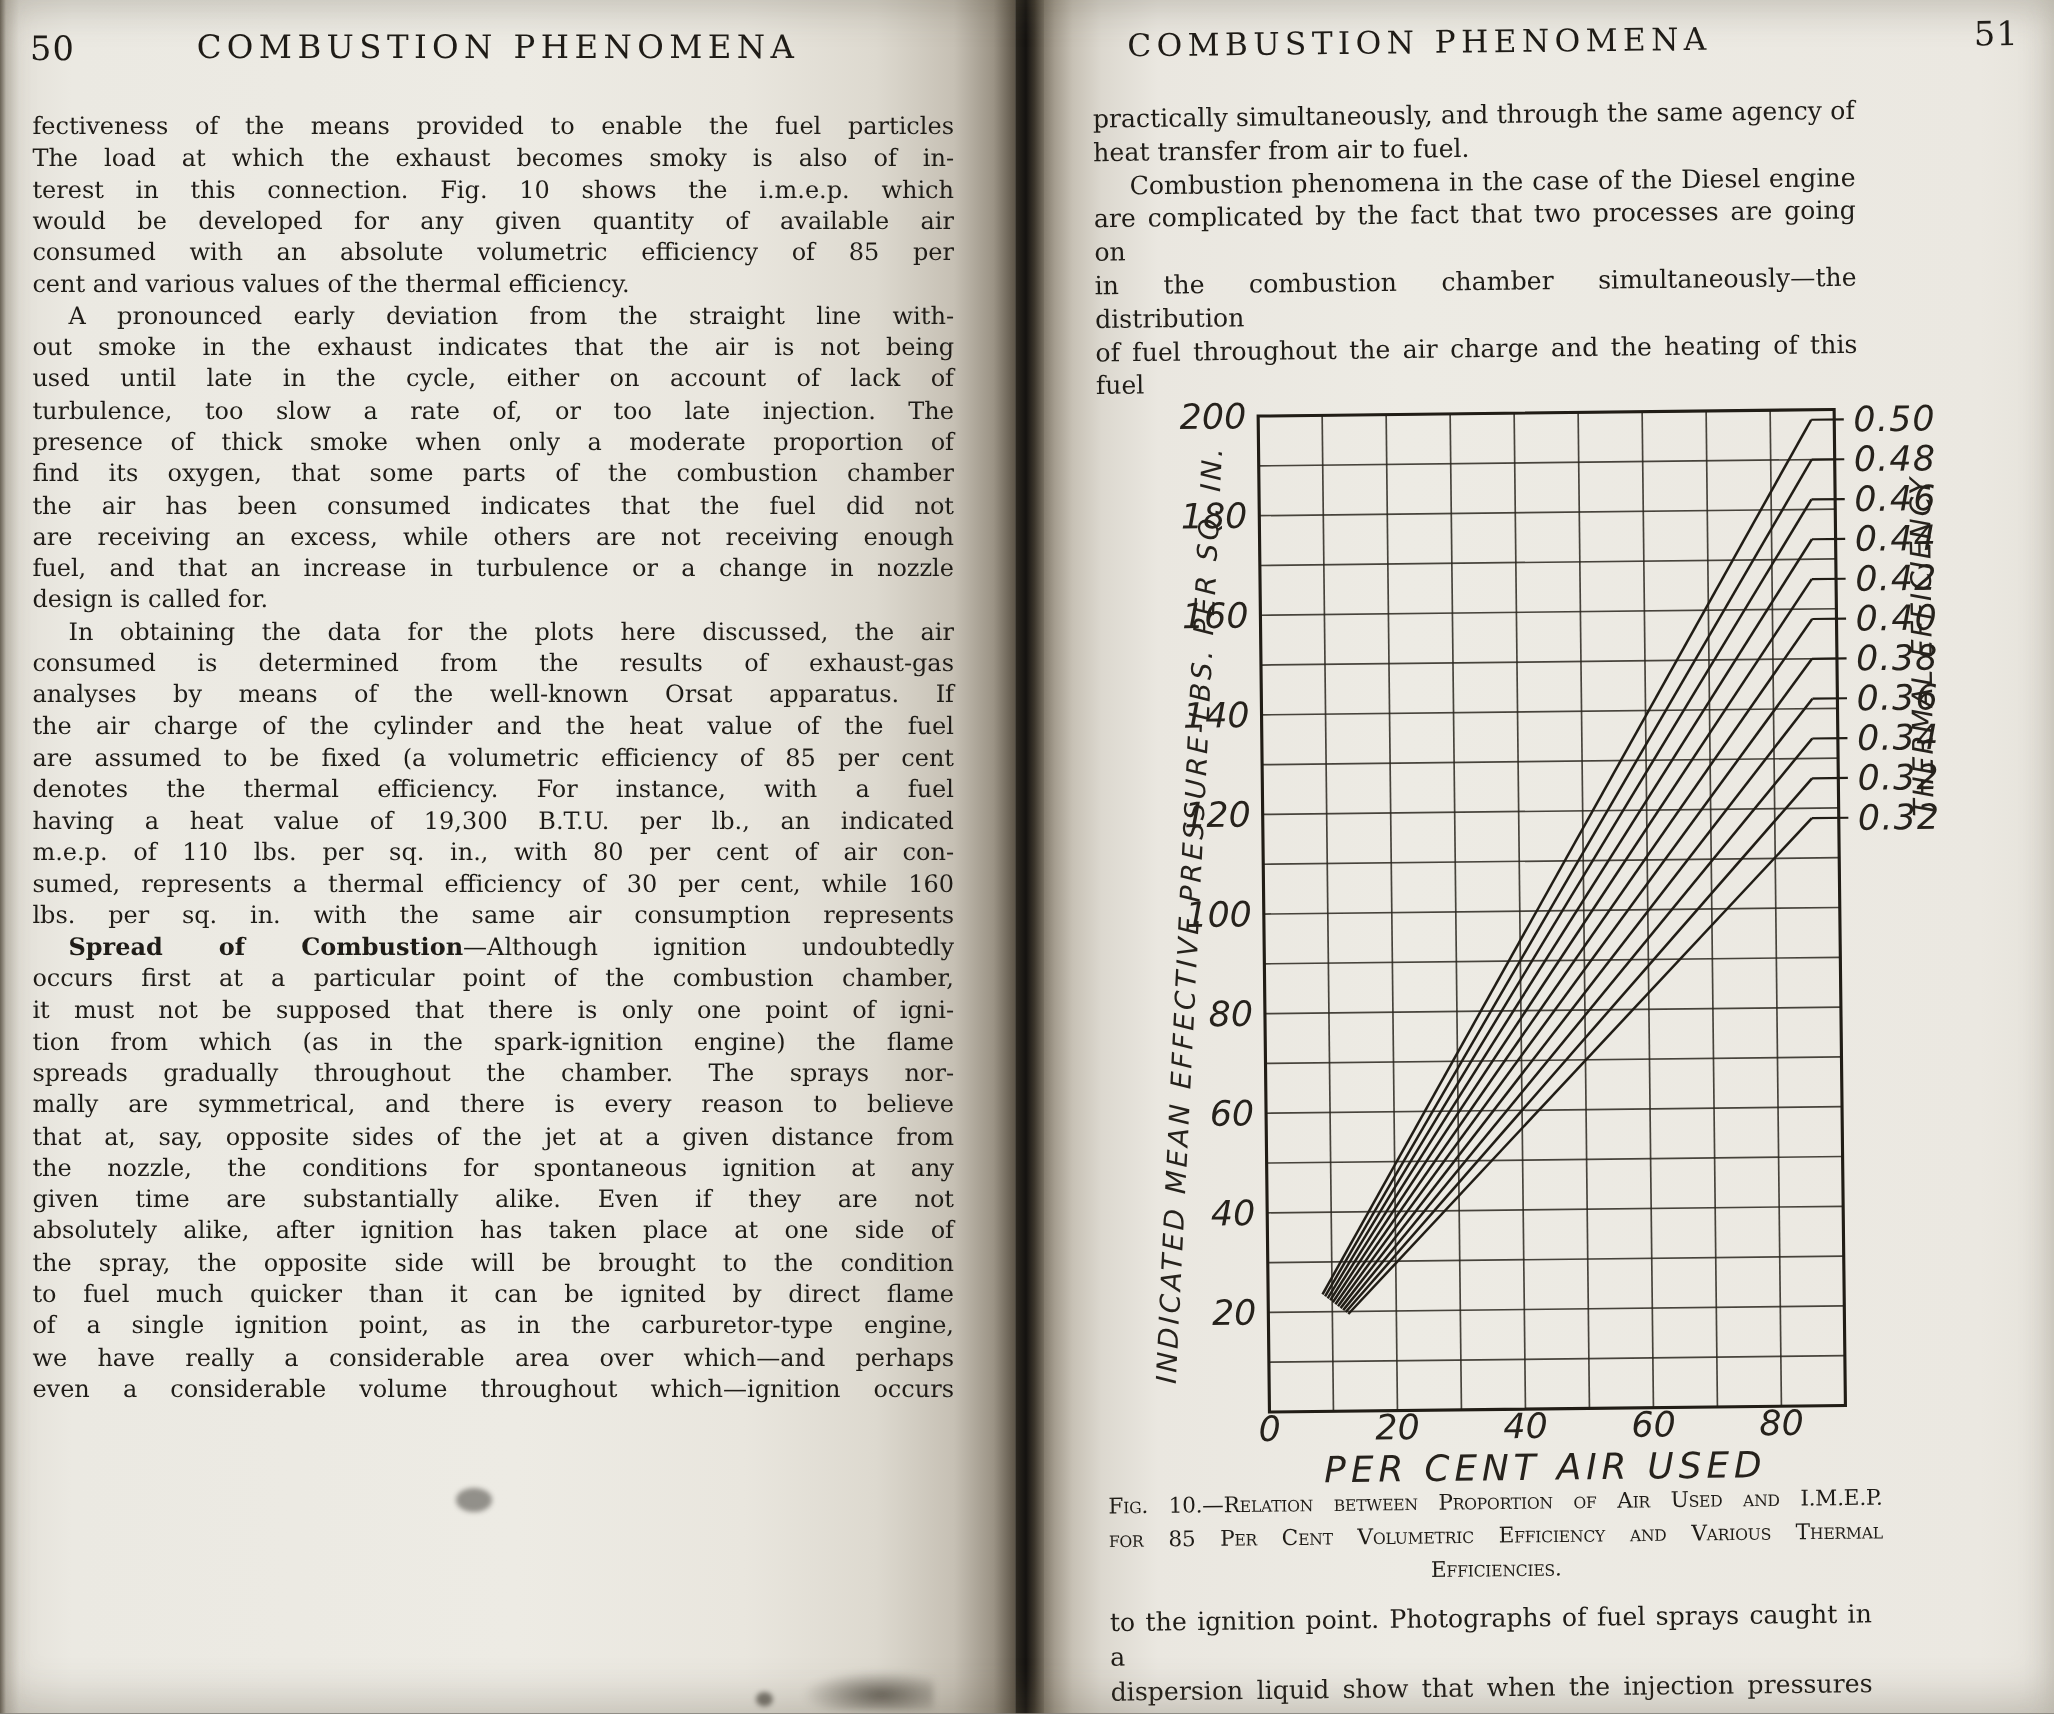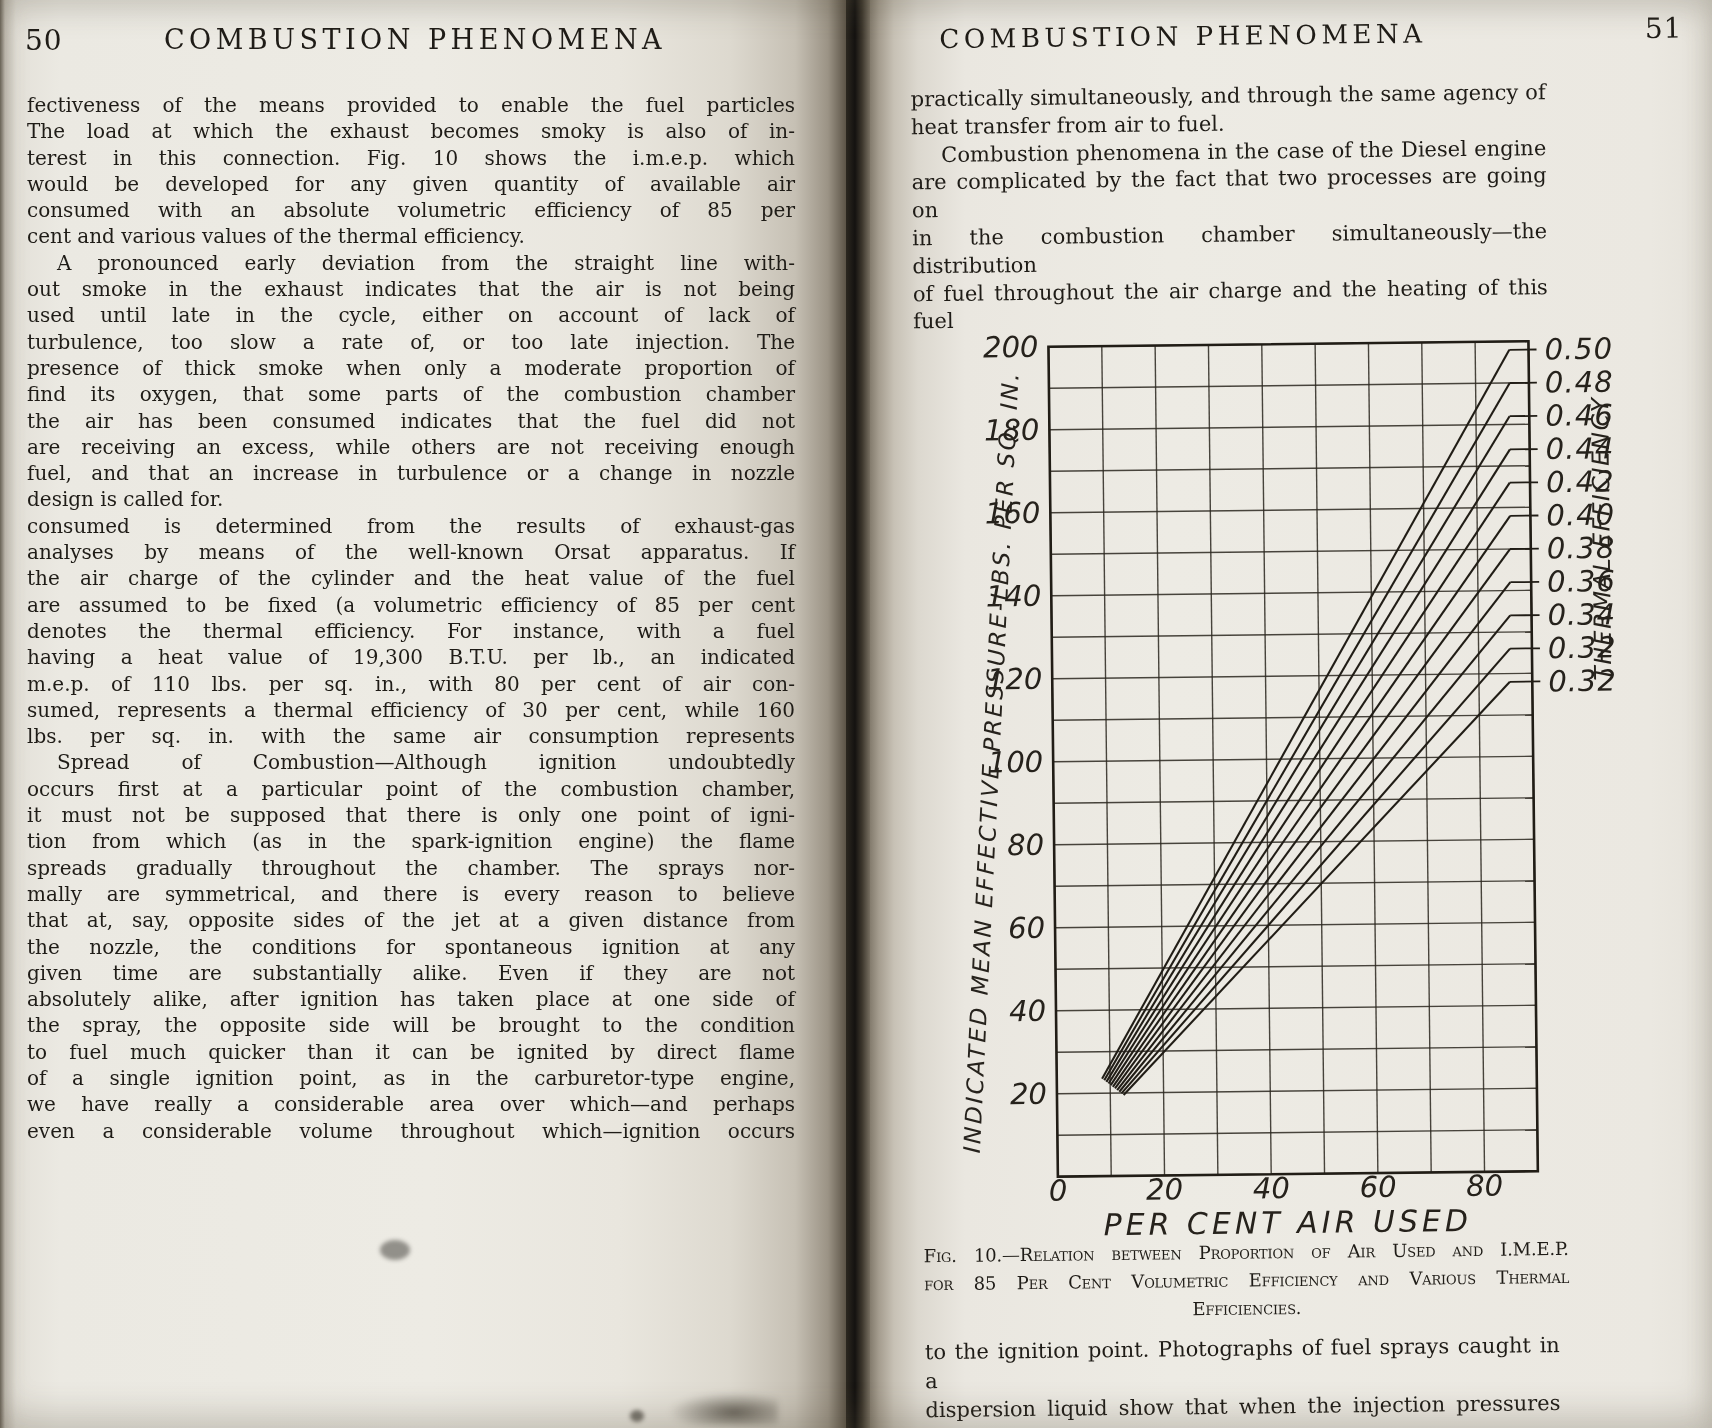--- a/index.html
+++ b/index.html
@@ -22,21 +22,21 @@
   .rtitle{position:absolute;transform:translateX(-50%);font-size:27px;letter-spacing:4.5px;white-space:nowrap;}
 
   .col{position:relative;}
   #leftcol{padding:92px 0 0 27px;width:768px;font-size:20px;line-height:26.3px;}
   .rcol{padding-top:82px;margin-left:47px;width:635px;font-size:21px;line-height:27.8px;}
 
   .line{text-align:justify;text-align-last:justify;}
   .line.end{text-align-last:left;}
   .line.in{text-indent:30px;}
   .line.ctr{text-align:center;text-align-last:center;}
-  .line b{font-weight:normal;}
+  .line b{font-weight:bold;}
 
   .figure{position:relative;height:906px;width:760px;}
   .figure svg{position:absolute;left:35px;top:0;overflow:visible;}
   .hand{font-family:"DejaVu Sans",sans-serif;font-style:italic;fill:#26221c;}
 
   #caption{font-variant:small-caps;font-size:18px;letter-spacing:-0.2px;line-height:28px;width:645px;}
   #rbot{margin-top:12px;line-height:29px;}
 
   .smudge{position:absolute;pointer-events:none;}
   .sm1{left:668px;top:1392px;width:110px;height:34px;filter:blur(3px);
@@ -66,20 +66,21 @@
         <div class="line in">A pronounced early deviation from the straight line with-</div>
         <div class="line">out smoke in the exhaust indicates that the air is not being</div>
         <div class="line">used until late in the cycle, either on account of lack of</div>
         <div class="line">turbulence, too slow a rate of, or too late injection. The</div>
         <div class="line">presence of thick smoke when only a moderate proportion of</div>
         <div class="line">find its oxygen, that some parts of the combustion chamber</div>
         <div class="line">the air has been consumed indicates that the fuel did not</div>
         <div class="line">are receiving an excess, while others are not receiving enough</div>
         <div class="line">fuel, and that an increase in turbulence or a change in nozzle</div>
         <div class="line end">design is called for.</div>
+        <div class="line in">In obtaining the data for the plots here discussed, the air</div>
         <div class="line">consumed is determined from the results of exhaust-gas</div>
         <div class="line">analyses by means of the well-known Orsat apparatus. If</div>
         <div class="line">the air charge of the cylinder and the heat value of the fuel</div>
         <div class="line">are assumed to be fixed (a volumetric efficiency of 85 per cent</div>
         <div class="line">denotes the thermal efficiency. For instance, with a fuel</div>
         <div class="line">having a heat value of 19,300 B.T.U. per lb., an indicated</div>
         <div class="line">m.e.p. of 110 lbs. per sq. in., with 80 per cent of air con-</div>
         <div class="line">sumed, represents a thermal efficiency of 30 per cent, while 160</div>
         <div class="line">lbs. per sq. in. with the same air consumption represents</div>
         <div class="line in"><b>Spread of Combustion</b>—Although ignition undoubtedly</div>

